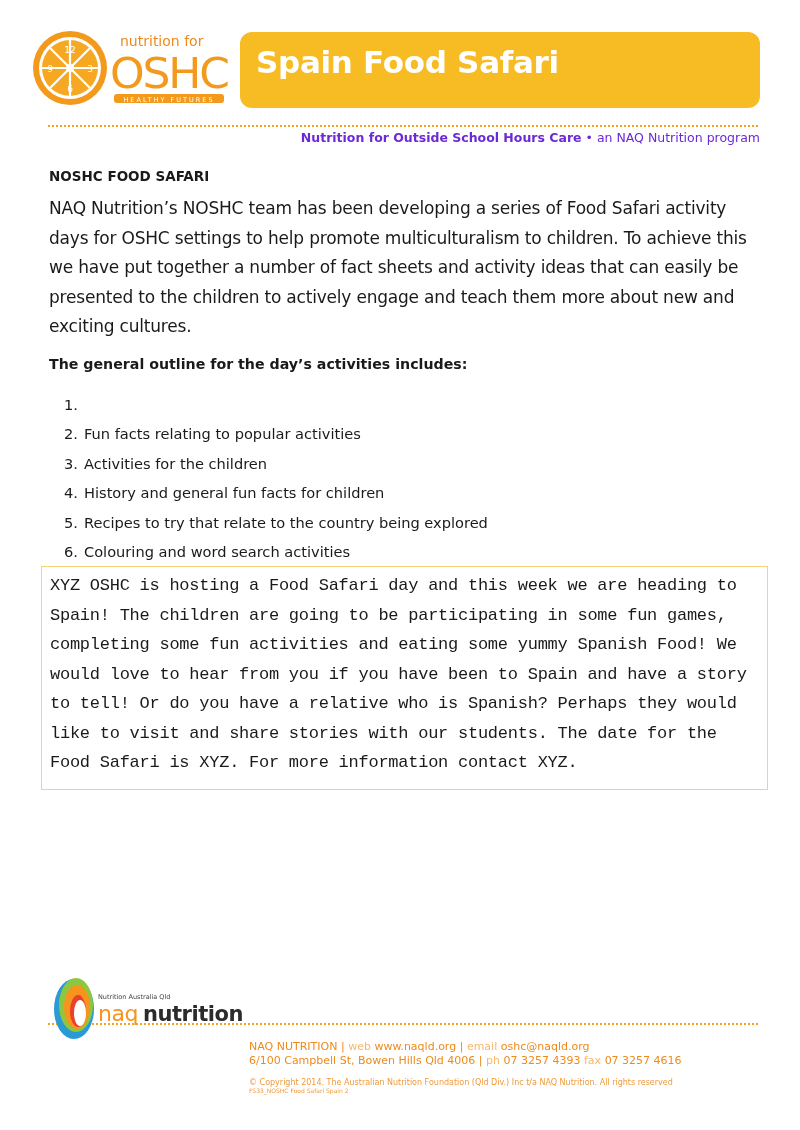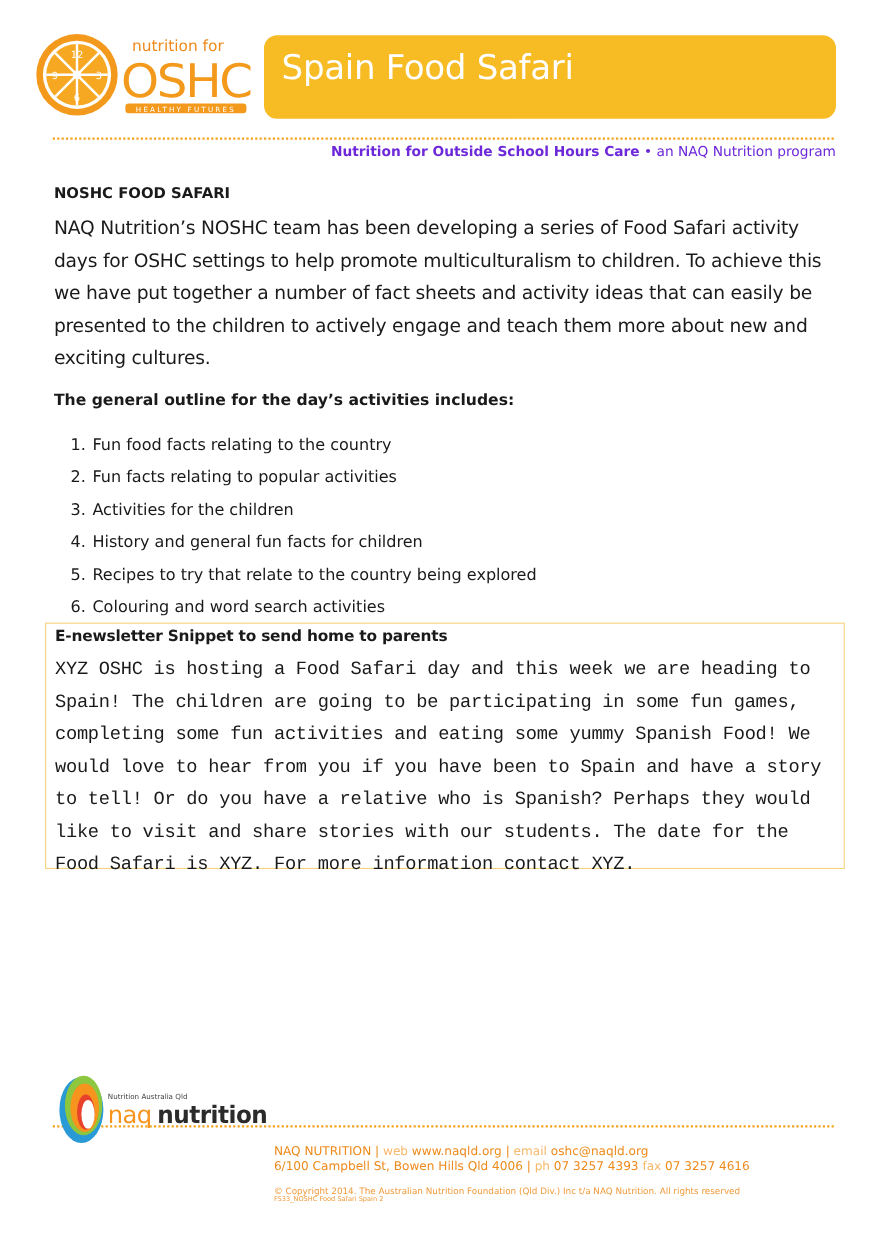--- a/index.html
+++ b/index.html
@@ -2,21 +2,21 @@
 <html><head>
 <meta charset="utf-8">
 <style>
   html, body { margin: 0; padding: 0; background: #ffffff; }
   body { width: 800px; height: 1130px; position: relative; overflow: hidden;
          font-family: "DejaVu Sans", sans-serif; color: #1a1a1a; }
   .logo-oshc { position: absolute; left: 30px; top: 28px; width: 200px; height: 80px; }
   .title-banner { position: absolute; left: 240px; top: 32px; width: 520px; height: 76px;
                   background: #f7bb24; border-radius: 12px; }
   .title-banner h1 { margin: 0; position: absolute; left: 16px; top: 12px;
-                     font-family: "DejaVu Sans", sans-serif; font-weight: normal;
+                     font-family: "DejaVu Sans", sans-serif; font-weight: bold;
                      font-size: 31px; color: #ffffff; letter-spacing: -0.3px; }
   .dotline { position: absolute; left: 48px; right: 42px; height: 0;
              border-top: 2px dotted #f3a31f; }
   .tagline { position: absolute; right: 40px; top: 130px; font-size: 12.5px; color: #6d28d9; }
   .tagline b { font-weight: bold; }
   .content { position: absolute; left: 49px; top: 160px; width: 715px; }
   .h-section { font-weight: bold; font-size: 13.5px; margin: 8px 0 10px 0; }
   .para { font-size: 17px; line-height: 29.5px; margin: 0; letter-spacing: -0.2px; }
   .h-outline { font-weight: bold; font-size: 14.2px; margin: 14px 0 18px 0; }
   ol { margin: 0; padding-left: 0; list-style: none; }
@@ -73,21 +73,20 @@
   <span>an NAQ Nutrition program</span>
 </div>
 
 <div class="content">
   <div class="h-section">NOSHC FOOD SAFARI</div>
   <p class="para">NAQ Nutrition’s NOSHC team has been developing a series of Food Safari activity days for OSHC settings to help promote multiculturalism to children. To achieve this we have put together a number of fact sheets and activity ideas that can easily be presented to the children to actively engage and teach them more about new and exciting cultures.</p>
   <div class="h-outline">The general outline for the day’s activities includes:</div>
   <ol>
     <li>
         <span class="num">1.</span>
-        <span>Fun food facts relating to the country</span>
       </li>
     <li>
         <span class="num">2.</span>
         <span>Fun facts relating to popular activities</span>
       </li>
     <li>
         <span class="num">3.</span>
         <span>Activities for the children</span>
       </li>
     <li>
@@ -99,21 +98,20 @@
         <span>Recipes to try that relate to the country being explored</span>
       </li>
     <li>
         <span class="num">6.</span>
         <span>Colouring and word search activities</span>
       </li>
   </ol>
 </div>
 
 <div class="snippet">
-  <div class="h">E-newsletter Snippet to send home to parents</div>
   <p class="para">XYZ OSHC is hosting a Food Safari day and this week we are heading to Spain! The children are going to be participating in some fun games, completing some fun activities and eating some yummy Spanish Food! We would love to hear from you if you have been to Spain and have a story to tell! Or do you have a relative who is Spanish? Perhaps they would like to visit and share stories with our students. The date for the Food Safari is XYZ. For more information contact XYZ.</p>
 </div>
 
 <div class="dotline" style="top:1023px;"></div>
 
 <div class="footer-logo">
   <svg width="195" height="68" viewBox="0 0 195 68">
     <g>
       <ellipse cx="24" cy="36" rx="20" ry="30" fill="#2a9ad6"></ellipse>
       <ellipse cx="26" cy="32" rx="17" ry="27" fill="#8dc63f"></ellipse>

